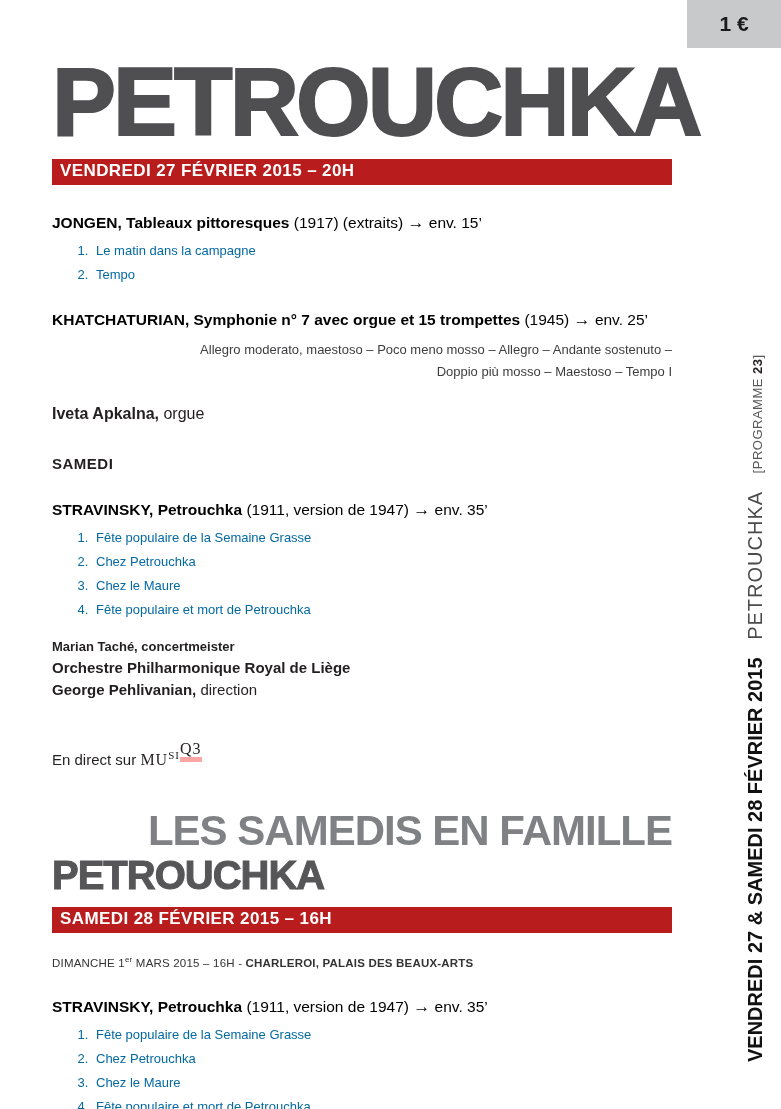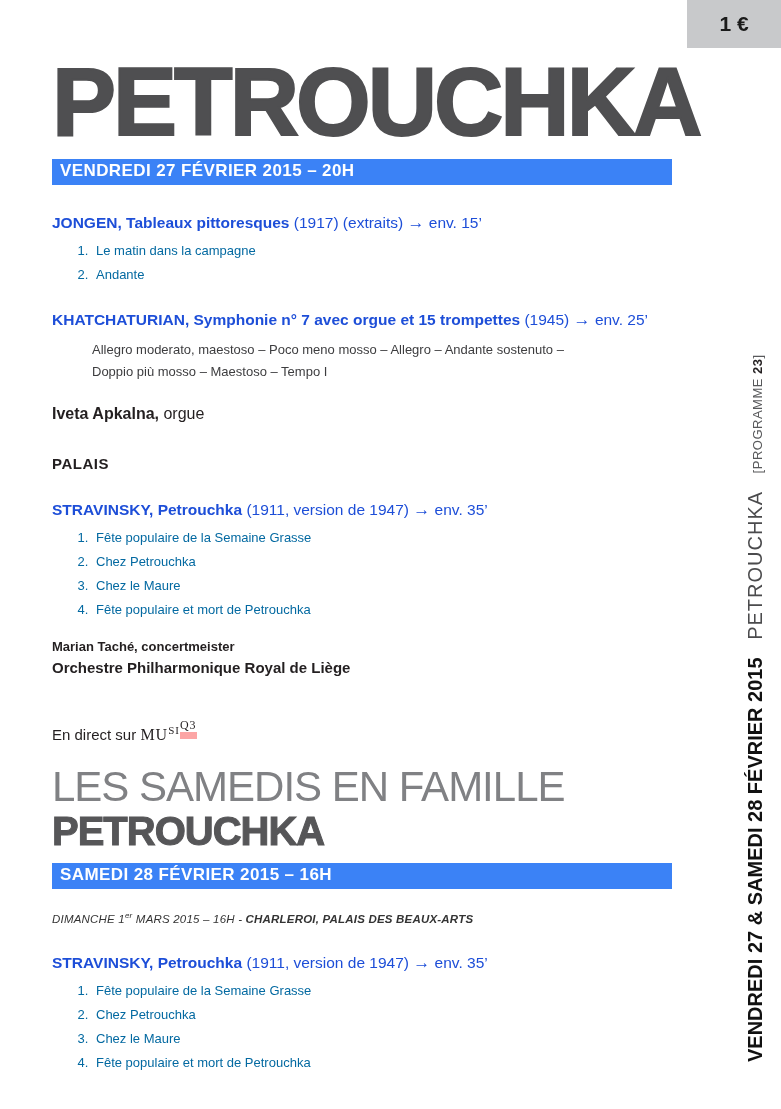--- a/index.html
+++ b/index.html
@@ -44,76 +44,77 @@
     font-size:96px;
     line-height:0.95;
     font-weight:bold;
     color:#4f4f51;
     letter-spacing:-3px;
     -webkit-text-stroke:2px #4f4f51;
   }
 
   .date-bar {
     margin-top:12px;
-    background:#3b82f6;
+    background:#b91c1c;
     color:#ffffff;
     font-weight:bold;
     font-size:17px;
     letter-spacing:0.4px;
     padding:2px 8px 4px 8px;
   }
 
-  .work-line { font-size:15.5px; margin-top:28px; color:#1d4ed8; }
+  .work-line { font-size:15.5px; margin-top:28px; color:#000000; }
   .b { font-weight:bold; }
   .arrow { font-size:17px; }
 
   ol.movements {
     margin:10px 0 0 24px;
     padding-left:16px;
     font-size:13px;
     color:#0369a1;
     list-style-type:decimal;
   }
   ol.movements li { margin-bottom:9px; padding-left:4px; }
 
-  .movement-lines { margin:9px 0 0 40px; font-size:13px; line-height:1.7; color:#3d3d3f; }
+  .movement-lines { margin:9px 0 0 40px; font-size:13px; line-height:1.7; color:#3d3d3f;text-align:right; }
 
   .soloist { margin-top:22px; font-size:16px; }
 
   .pause { margin-top:32px; font-weight:bold; font-size:15px; letter-spacing:0.5px; }
 
   .credits { margin-top:22px; }
   .credit-small { font-weight:bold; font-size:13px; }
   .credit-line  { font-size:15px; margin-top:5px; }
 
   .broadcast { margin-top:42px; font-size:15px; }
   .logo { font-family:"Liberation Serif", serif; letter-spacing:1px; }
   .logo-mu { font-size:16px; }
   .logo-si { font-size:11px; vertical-align:6px; }
-  .logo-q3 { font-size:12px; vertical-align:11px; border-bottom:7px solid #fca5a5;font-family:Liberation Serif, serif; }
+  .logo-q3 { font-size:16px; vertical-align:11px; border-bottom:5px solid #fca5a5;font-family:Liberation Serif, serif; }
 
   .series {
-    margin-top:21px;
+    margin-top:40px;
     font-size:42px;
     color:#808184;
     letter-spacing:-1px;
     line-height:1.05;
-    font-weight:normal;
+    font-weight:bold;
+    text-align:right;
   }
   .series-title {
     font-size:40px;
     font-weight:bold;
     color:#565658;
     letter-spacing:-1px;
     line-height:1.0;
     margin-top:2px;
     -webkit-text-stroke:1px #565658;
   }
 
-  .extra-date { margin-top:22px; font-size:11.5px; color:#333333; letter-spacing:0.2px;font-style:italic; }
+  .extra-date { margin-top:22px; font-size:11.5px; color:#333333; letter-spacing:0.2px; }
   .extra-date sup { font-size:8px; }
 </style>
 </head>
 <body>
 
 <div class="page">
 
   <div class="price-box">
     <span>1 €</span>
   </div>
@@ -133,57 +134,59 @@
     </div>
 
     <p class="work-line">
       <span class="b">JONGEN, Tableaux pittoresques</span>
       <span>(1917) (extraits)</span>
       <span class="arrow">→</span>
       <span>env. 15’</span>
     </p>
     <ol class="movements">
       <li>Le matin dans la campagne</li>
-      <li>Andante</li>
+      <li>Tempo</li>
     </ol>
 
     <p class="work-line">
       <span class="b">KHATCHATURIAN, Symphonie n° 7 avec orgue et 15 trompettes</span>
       <span>(1945)</span>
       <span class="arrow">→</span>
       <span>env. 25’</span>
     </p>
     <div class="movement-lines">
       <p>Allegro moderato, maestoso – Poco meno mosso – Allegro – Andante sostenuto –</p>
       <p>Doppio più mosso – Maestoso – Tempo I</p>
     </div>
 
     <p class="soloist">
       <span class="b">Iveta Apkalna,</span>
       <span>orgue</span>
     </p>
 
-    <p class="pause">PALAIS</p>
+    <p class="pause">SAMEDI</p>
 
     <p class="work-line">
       <span class="b">STRAVINSKY, Petrouchka</span>
       <span>(1911, version de 1947)</span>
       <span class="arrow">→</span>
       <span>env. 35’</span>
     </p>
     <ol class="movements">
       <li>Fête populaire de la Semaine Grasse</li>
       <li>Chez Petrouchka</li>
       <li>Chez le Maure</li>
       <li>Fête populaire et mort de Petrouchka</li>
     </ol>
 
     <div class="credits">
       <p class="credit-small">Marian Taché, concertmeister</p>
       <p class="credit-line b">Orchestre Philharmonique Royal de Liège</p>
+      <p class="credit-line"><span class="b">George Pehlivanian,</span>
+        <span>direction</span></p>
     </div>
 
     <p class="broadcast">
       <span>En direct sur</span>
       <span class="logo"><span class="logo-mu">MU</span><span class="logo-si">SI</span><span class="logo-q3">Q3</span></span>
     </p>
 
     <h2 class="series">LES SAMEDIS EN FAMILLE</h2>
     <h2 class="series-title">PETROUCHKA</h2>
 

